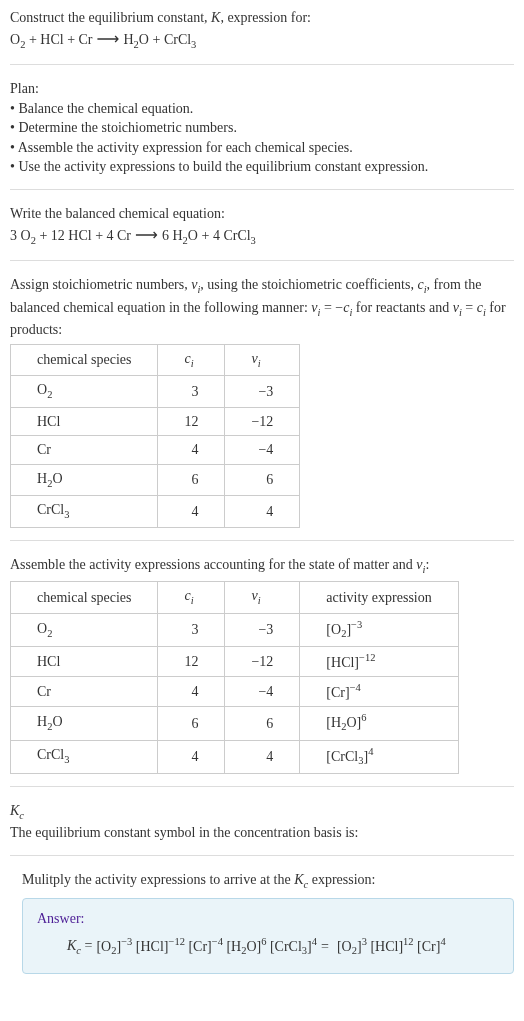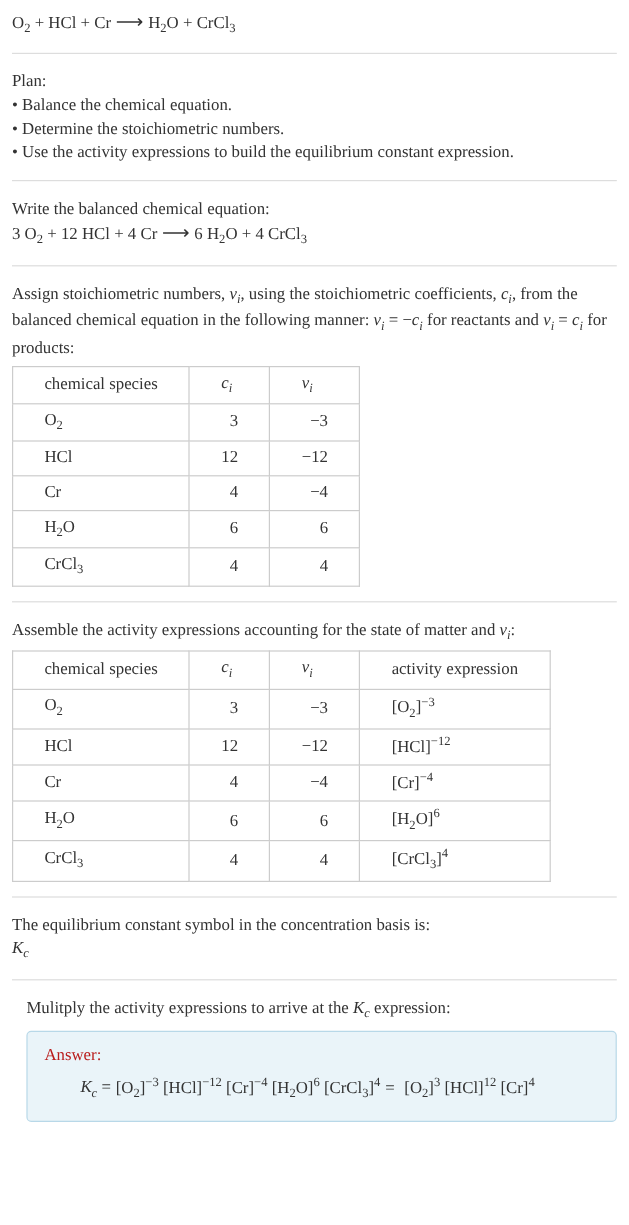--- a/index.html
+++ b/index.html
@@ -38,21 +38,21 @@
   }
   table.data td.num { text-align: right; }
   .answer-box {
     background: #eaf4f9;
     border: 1px solid #b8d8e8;
     border-radius: 4px;
     padding: 10px 14px 14px 14px;
     margin-top: 6px;
   }
   .answer-label {
-    color: #b91c1c;
+    color: #4c1d95;
     margin-bottom: 6px;
   }
   .frac {
     display: inline-block;
     vertical-align: middle;
     text-align: center;
   }
   .frac .num {
     display: block;
     border-bottom: 1px solid #333;
@@ -69,28 +69,32 @@
     flex-wrap: wrap;
     padding-left: 30px;
   }
   .arrow { font-size: 16px; }
 </style>
 </head>
 <body>
 
 <div class="section">
   <div>
+    <span>Construct the equilibrium constant, </span><span class="italic">K</span><span>, expression for:</span>
+  </div>
+  <div>
     <span>O</span><span class="sub">2</span><span> + </span><span>HCl</span><span> + </span><span>Cr</span><span class="arrow"> ⟶ </span><span>H</span><span class="sub">2</span><span>O</span><span> + </span><span>CrCl</span><span class="sub">3</span>
   </div>
 </div>
 
 <div class="section">
   <div>Plan:</div>
   <div>• Balance the chemical equation.</div>
   <div>• Determine the stoichiometric numbers.</div>
+  <div>• Assemble the activity expression for each chemical species.</div>
   <div>• Use the activity expressions to build the equilibrium constant expression.</div>
 </div>
 
 <div class="section">
   <div>Write the balanced chemical equation:</div>
   <div>
     <span>3 </span><span>O</span><span class="sub">2</span><span> + </span><span>12 </span><span>HCl</span><span> + </span><span>4 </span><span>Cr</span><span class="arrow"> ⟶ </span><span> 6 </span><span>H</span><span class="sub">2</span><span>O</span><span> + </span><span>4 </span><span>CrCl</span><span class="sub">3</span>
   </div>
 </div>
 
@@ -174,22 +178,22 @@
       <td><span>CrCl</span><span class="sub">3</span></td>
       <td class="num">4</td>
       <td class="num">4</td>
       <td><span>[CrCl</span><span class="sub">3</span><span>]</span><span class="sup">4</span></td>
     </tr>
   </tbody>
     </table>
 </div>
 
 <div class="section">
+  <div><span class="italic">K</span><span class="sub italic">c</span></div>
   <div>The equilibrium constant symbol in the concentration basis is:</div>
-  <div><span class="italic">K</span><span class="sub italic">c</span></div>
 </div>
 
 <div class="section noborder">
   <div>
     <span>Mulitply the activity expressions to arrive at the </span><span class="italic">K</span><span class="sub italic">c</span><span> expression:</span>
   </div>
   <div class="answer-box">
     <div class="answer-label">Answer:</div>
     <div class="eqline">
       <span><span class="italic">K</span><span class="sub italic">c</span><span> = </span></span>

